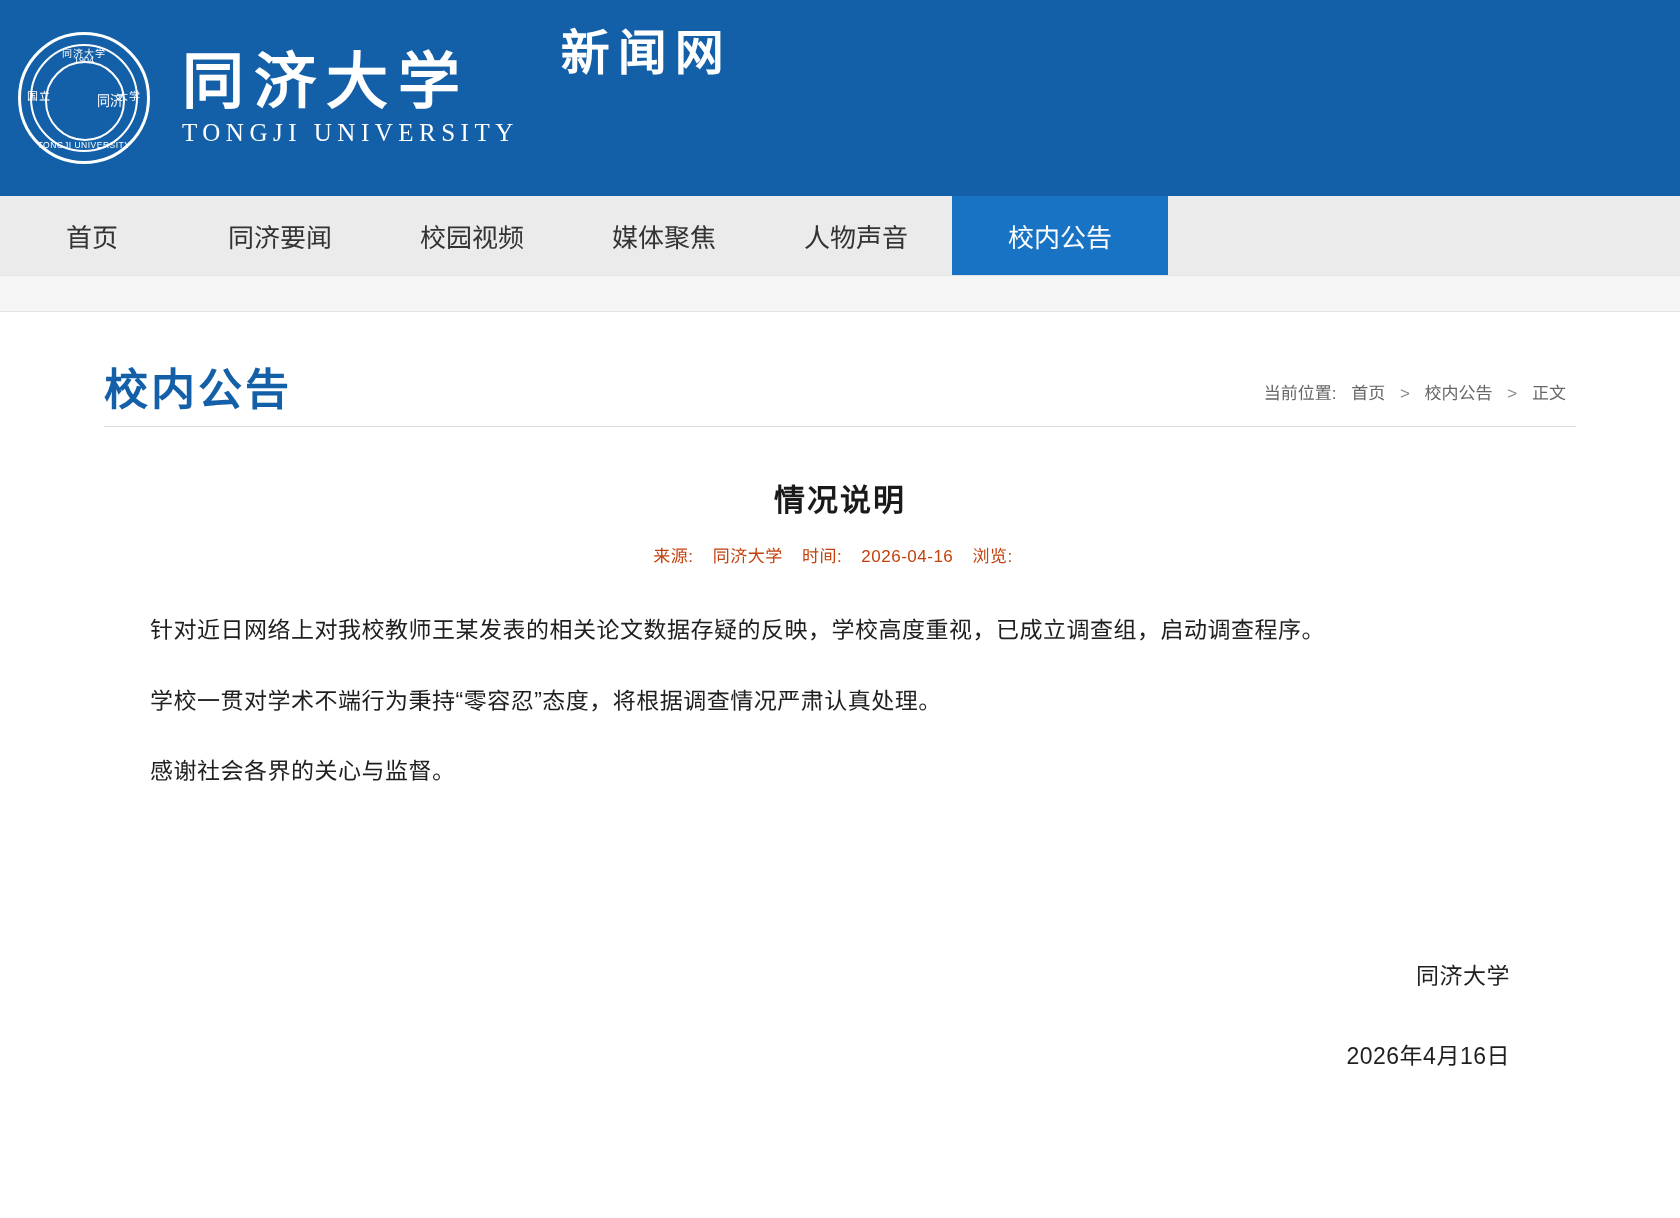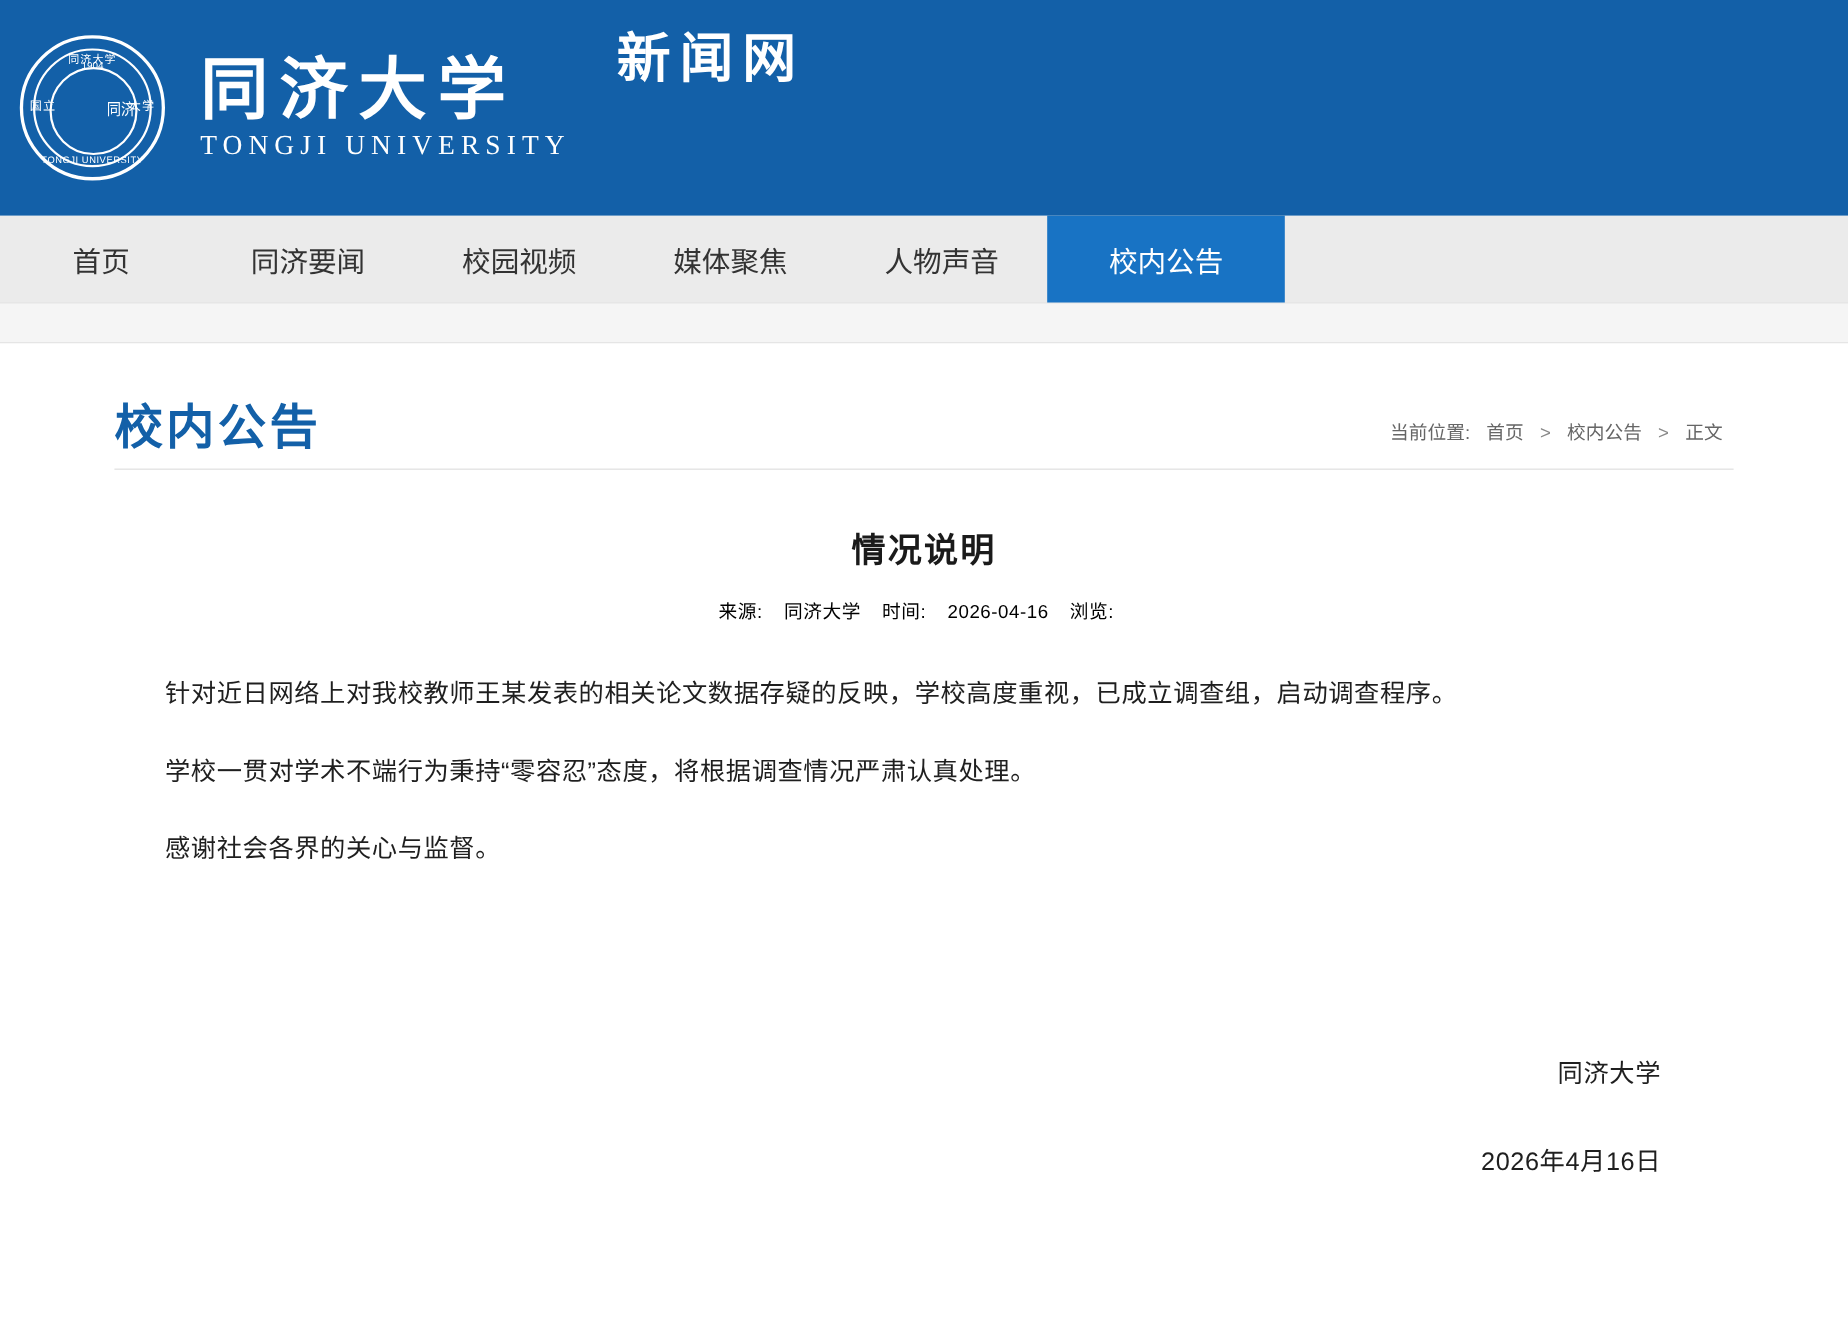--- a/index.html
+++ b/index.html
@@ -204,21 +204,21 @@
     text-align: center;
     font-size: 31px;
     font-weight: bold;
     color: #1a1a1a;
     letter-spacing: 2px;
     font-family: "DejaVu Sans", sans-serif;
   }
   .article-meta {
     text-align: center;
     font-size: 17px;
-    color: #000000;
+    color: #c2410c;
     margin-top: 22px;
     letter-spacing: 0.5px;
   }
   .article-meta span { margin: 0 7px; }
   .article-body {
     margin-top: 46px;
     padding: 0 46px;
   }
   .article-body p {
     font-size: 23px;

